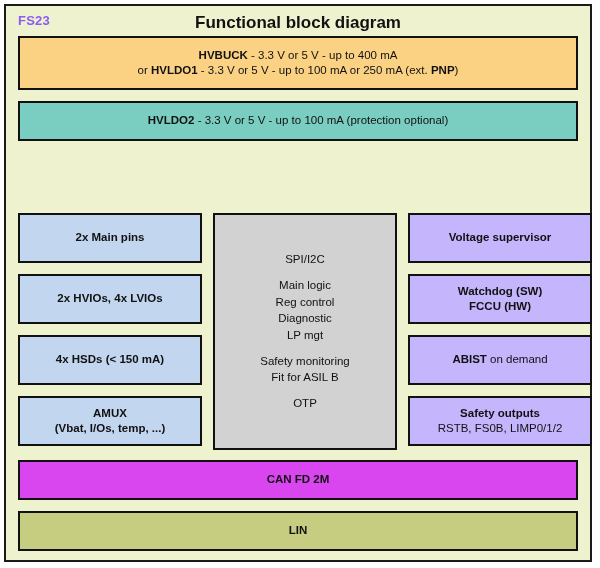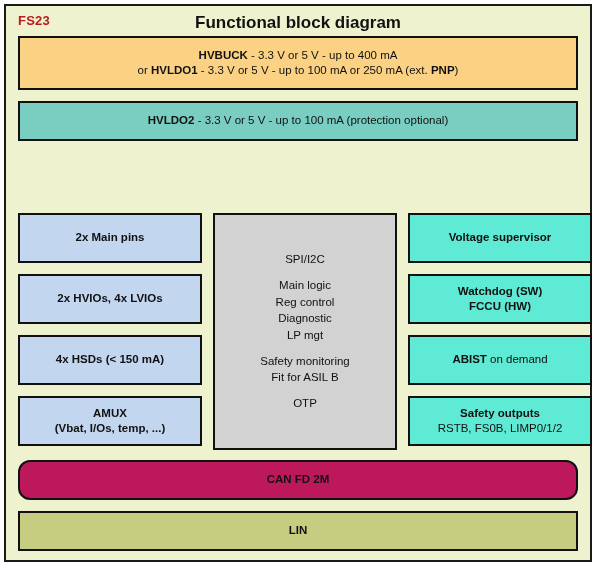--- a/index.html
+++ b/index.html
@@ -28,21 +28,21 @@
   #header-row {
     position: relative;
     height: 30px;
   }
   #part-number {
     position: absolute;
     left: 12px;
     top: 7px;
     font-size: 13px;
     font-weight: bold;
-    color: #b91c1c;
+    color: #8b5cf6;
     letter-spacing: 0.2px;
   }
   #diagram-title {
     position: absolute;
     left: 0;
     right: 0;
     top: 7px;
     text-align: center;
     font-size: 17px;
     font-weight: bold;
@@ -90,39 +90,39 @@
   #col-right { position: absolute; left: 390px; top: 0; width: 184px; height: 100%; }
 
   .side-blk {
     width: 100%;
     height: 50px;
     margin-bottom: 11px;
     font-size: 11.5px;
   }
   .side-blk:last-child { margin-bottom: 0; }
   .blue  { background: #c3d6ef; }
-  .amber { background: #5eead4; }
+  .amber { background: #c4b5fd; }
 
   #core-text {
     text-align: center;
     font-size: 11.5px;
     line-height: 1.45;
     color: #111111;
   }
   #core-text .grp { margin-bottom: 9px; }
   #core-text .grp:last-child { margin-bottom: 0; }
   #core-text .hdr { font-weight: normal; }
 
   #stack-bottom {
     position: absolute;
     left: 12px;
     right: 12px;
     top: 454px;
   }
-  #blk-canfd { height: 40px; background: #be185d; margin-bottom: 11px; border-radius: 12px; }
+  #blk-canfd { height: 40px; background: #d946ef; margin-bottom: 11px; }
   #blk-lin   { height: 40px; background: #c7cd80; }
 </style>
 </head>
 <body>
 
 <div id="diagram-frame">
 
   <div id="header-row">
     <div id="part-number">FS23</div>
     <div id="diagram-title">Functional block diagram</div>

